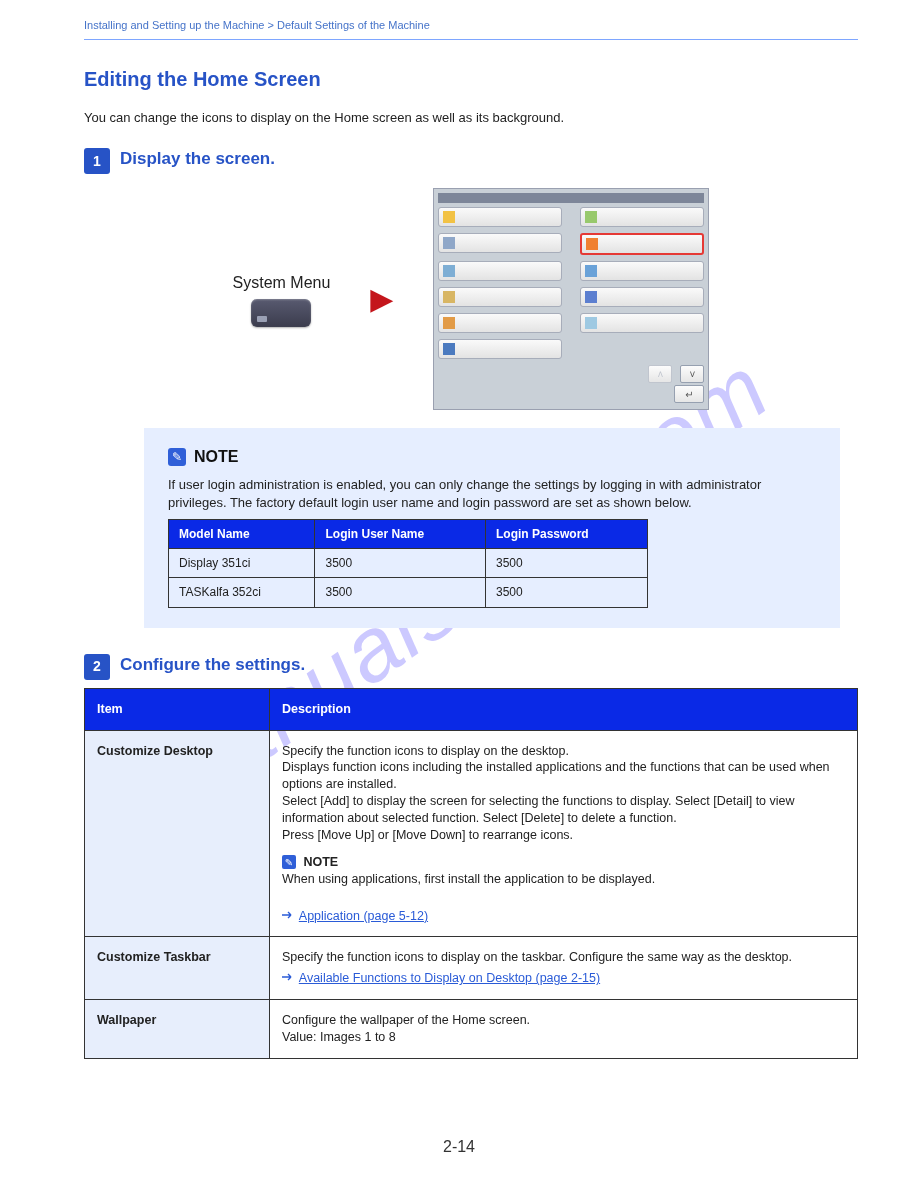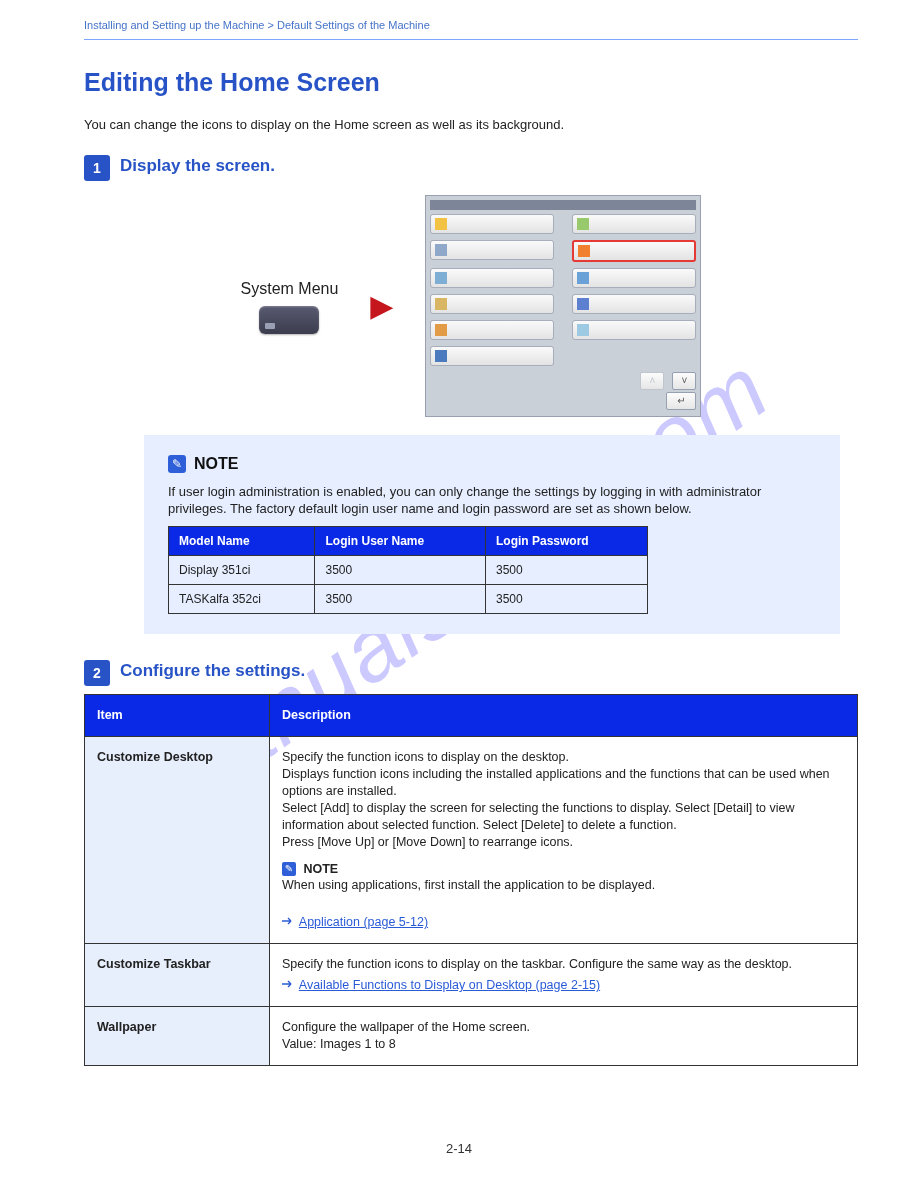--- a/index.html
+++ b/index.html
@@ -50,21 +50,21 @@
     display:flex;
     justify-content:flex-start;
     align-items:flex-end;
     font-size:11px;
     color:#4573c9;
     padding-bottom:4px;
   }
   .header .chap{flex:1;}
   .rule{height:1px;background:var(--rule-blue);margin-top:2px;}
   h1{
-    font-size:25px;
+    font-size:20px;
     color:#2753c6;
     font-weight:bold;
     margin:26px 0 16px;
   }
   p{margin:8px 0;}
   .lead{margin-top:6px;}
   .step{
     display:flex;
     align-items:flex-start;
     gap:10px;
@@ -76,21 +76,21 @@
     color:#fff;
     border-radius:3px;
     display:flex;align-items:center;justify-content:center;
     font-weight:bold;font-size:14px;
   }
   .step .label{font-size:17px;color:#2753c6;font-weight:bold;}
   .figure-row{
     display:flex;
     align-items:center;
     justify-content:center;
-    gap:32px;
+    gap:40px;
     margin:14px 0 18px;
   }
   .sys-menu{
     display:flex;
     flex-direction:column;
     align-items:center;
     gap:6px;
   }
   .sys-menu .caption{font-family:"Segoe UI",Arial,sans-serif;font-size:16px;}
   .key{
@@ -177,21 +177,21 @@
   .outer-table .note-inline .lbl{font-weight:bold;}
   .link{color:var(--blue-link);text-decoration:underline;}
   .ref-arrow{display:inline-flex;align-items:center;justify-content:center;width:14px;height:10px;}
   .ref-arrow svg{display:block;}
 
   .page-num{
     position:absolute;
     bottom:30px;
     width:100%;
     text-align:center;
-    font-size:13px;color:#333;
+    font-size:16px;color:#333;
   }
 </style>
 </head>
 <body>
 
 <div class="watermark">manualshive.com</div>
 
 <div class="page">
 
   <div class="header">

